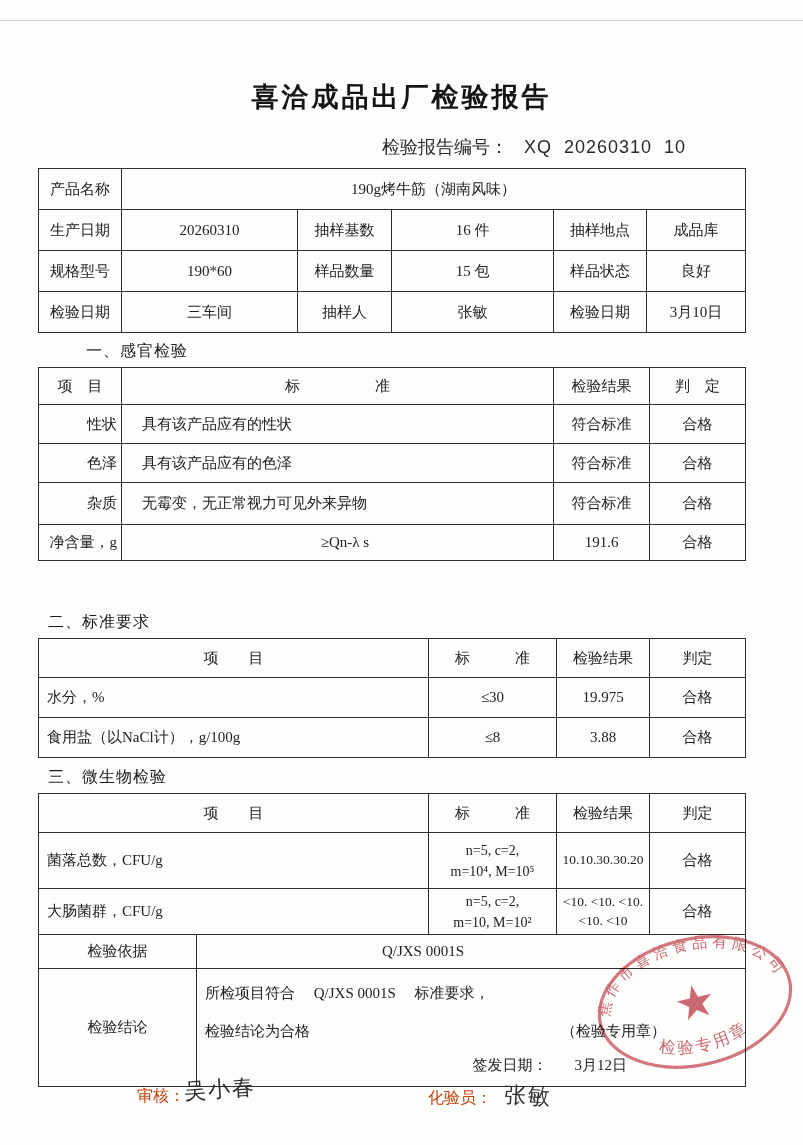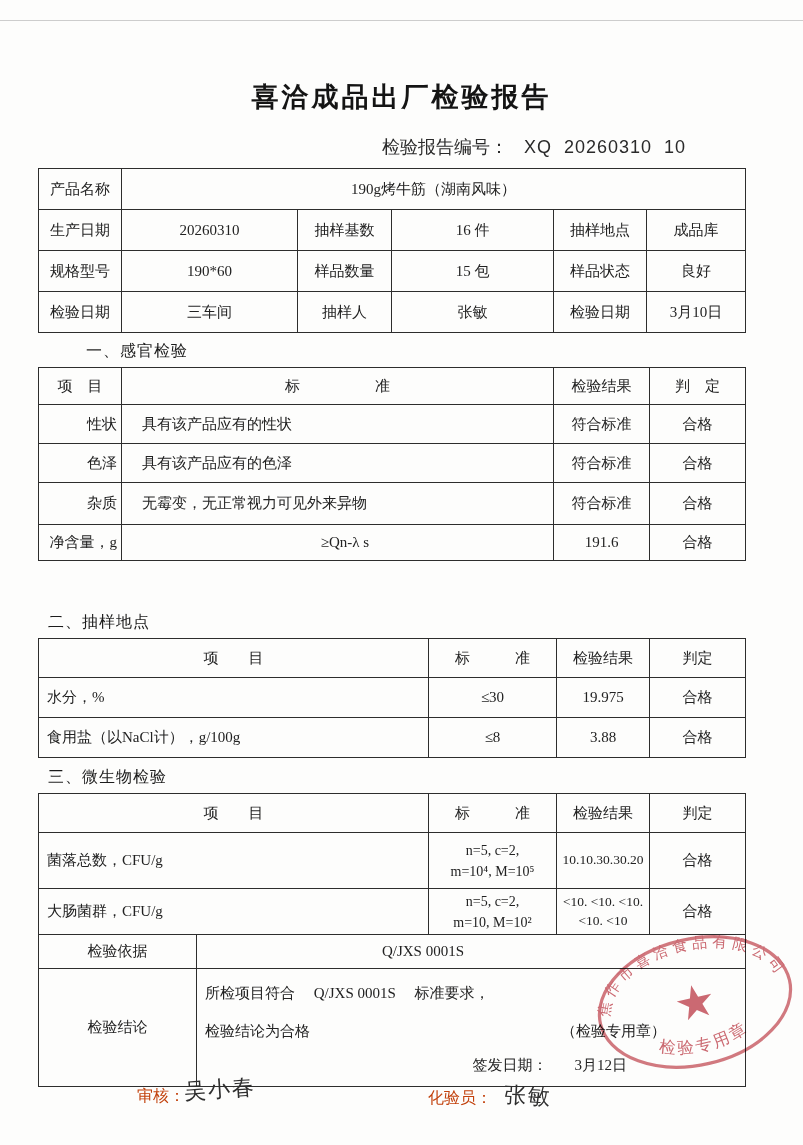--- a/index.html
+++ b/index.html
@@ -160,21 +160,21 @@
     </tr>
     <tr class="r4">
       <td class="item">净含量，g</td>
       <td class="std ctr">≥Qn-λ s</td>
       <td>191.6</td>
       <td>合格</td>
     </tr>
   </tbody>
     </table>
 
-  <div class="sec s2">二、抽样地点</div>
+  <div class="sec s2">二、标准要求</div>
 
   <table class="t t3">
     <colgroup>
         <col style="width:390px">
         <col style="width:128px">
         <col style="width:93px">
         <col style="width:96px">
       </colgroup>
     <tbody>
         <tr class="hd">

